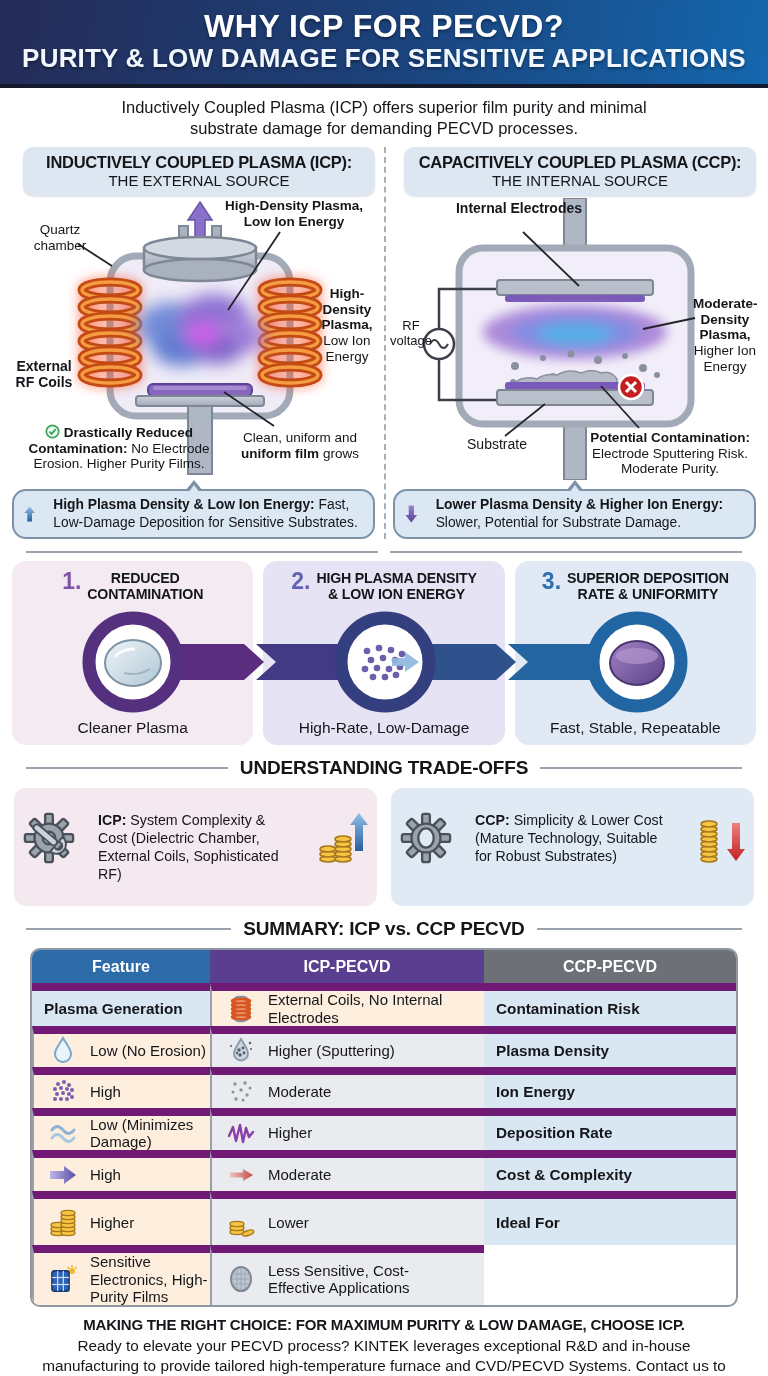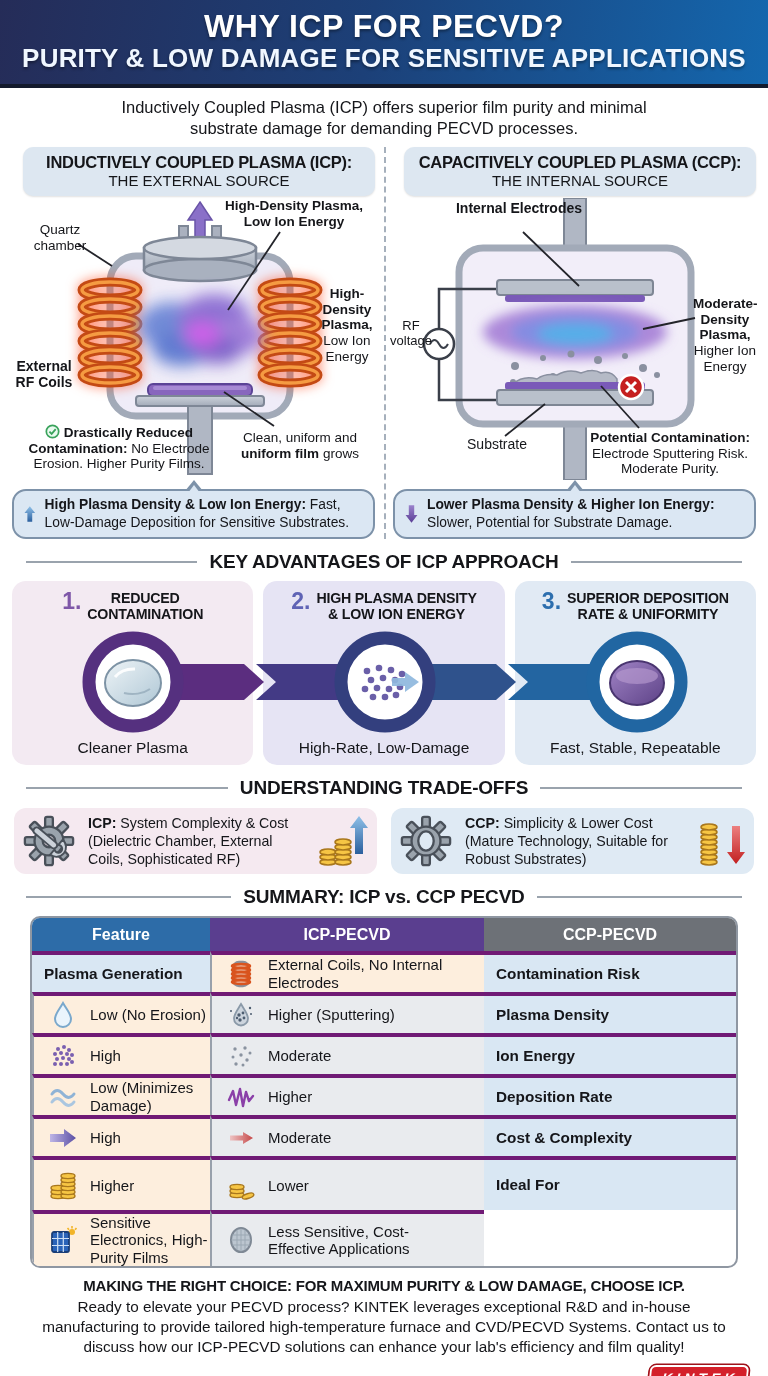--- a/index.html
+++ b/index.html
@@ -25,21 +25,21 @@
   .colhead .l1 { font-weight:700; font-size:16.5px; letter-spacing:-.3px; }
   .colhead .l2 { font-size:15px; }
 
   .diagram { position:relative; height:282px; margin-top:2px; }
   .diagram > svg { position:absolute; left:0; top:0; }
   .dlabel { position:absolute; font-size:13.5px; line-height:1.18; text-align:center; }
   .b { font-weight:700; }
   .coilglow { filter:drop-shadow(0 0 6px rgba(255,64,16,.6)); }
 
   .callout { position:relative; margin-top:9px; background:#dbe7f3; border:2.5px solid #7d92a9;
-    border-radius:14px; display:flex; align-items:center; gap:9px; padding:5px 10px; min-height:46px;
+    border-radius:14px; display:flex; align-items:center; gap:18px; padding:5px 10px; min-height:46px;
     font-size:13.8px; line-height:1.25; }
   .callout::before { content:""; position:absolute; top:-11px; left:50%; margin-left:-9px;
     border-left:9px solid transparent; border-right:9px solid transparent; border-bottom:11px solid #7d92a9; }
   .callout::after { content:""; position:absolute; top:-6px; left:50%; margin-left:-6px;
     border-left:6px solid transparent; border-right:6px solid transparent; border-bottom:8px solid #dbe7f3; }
 
   
   .sec { display:flex; align-items:center; gap:12px; margin:12px 26px 0; }
   .sec .ln { flex:1; height:2px; background:#9aa3ad; }
   .sec .tx { font-weight:700; font-size:19px; letter-spacing:-.2px; white-space:nowrap; }
@@ -50,32 +50,32 @@
   .card1 { background:#f3eaf2; } .card2 { background:#e6e4f4; } .card3 { background:#e1eaf4; }
   .ctitle { display:flex; justify-content:center; align-items:flex-start; gap:6px; padding:0 6px; }
   .cnum { font-size:23px; font-weight:700; line-height:1; }
   .card1 .cnum { color:#7e57a8; } .card2 .cnum { color:#5f63b5; } .card3 .cnum { color:#2d6fae; }
   .ctxt { font-weight:700; font-size:14.2px; line-height:1.15; letter-spacing:-.2px; }
   .ccap { position:absolute; left:0; right:0; bottom:8px; font-size:15.5px; }
   .ribbon { position:absolute; left:12px; top:46px; pointer-events:none; }
 
   
   .tboxes { display:flex; gap:14px; padding:0 14px; margin-top:9px; }
-  .tbox { flex:1; border-radius:12px; display:flex; align-items:flex-start; gap:12px; padding:6px 8px;
+  .tbox { flex:1; border-radius:12px; display:flex; align-items:flex-start; gap:22px; padding:23px 8px;
     font-size:14.2px; line-height:1.28; min-height:64px; }
   .tbox.ticp { background:#f5e9f0; } .tbox.tccp { background:#dfeaf4; }
   .tbox .txt { flex:1; }
 
   
   .tbl { margin:8px 30px 0; border:2px solid #8f97a2; border-radius:10px; overflow:hidden;
     display:grid; grid-template-columns:178px 1fr 252px; }
   .th { color:#fff; font-weight:700; font-size:16px; display:flex; align-items:center; justify-content:center;
     height:33px; }
   .thF { background:#2d6ca8; } .thI { background:#5a3e8f; } .thC { background:#6d7177;text-align:right; }
-  .cF,.cI,.cC { border-top:4px solid #701a75; display:flex; align-items:center; min-height:41px;
+  .cF,.cI,.cC { border-top:8px solid #701a75; display:flex; align-items:center; min-height:41px;
     font-size:15px; line-height:1.15; }
   .cF { background:#d9e7f3; font-weight:700; font-size:15.3px; padding-left:12px; }
   .cI { background:#fdeedd; padding-left:12px; gap:10px; }
   .cC { background:#e9ebee; padding-left:12px; gap:10px; }
   .cI,.cC { border-left:2px solid #98a0ab; }
   .tall { min-height:54px; }
   .cic { flex:0 0 auto; display:flex; align-items:center; justify-content:center; width:34px; }
 
   
   .foot { text-align:center; margin-top:9px; padding:0 34px; }
@@ -291,21 +291,20 @@
         <div>
           <span class="b">Lower Plasma Density &amp; Higher Ion Energy:</span>
           <span>Slower, Potential for Substrate Damage.</span>
         </div>
       </div>
     </div>
   </div>
 
   <div class="sec">
     <div class="ln"></div>
-    <div class="tx">KEY ADVANTAGES OF ICP APPROACH</div>
     <div class="ln"></div>
   </div>
 
   <div class="cards">
     <div class="card card1">
       <div class="ctitle">
         <span class="cnum">1.</span>
         <span class="ctxt"><span>REDUCED</span><br><span>CONTAMINATION</span></span>
       </div>
       <div class="ccap">Cleaner Plasma</div>

